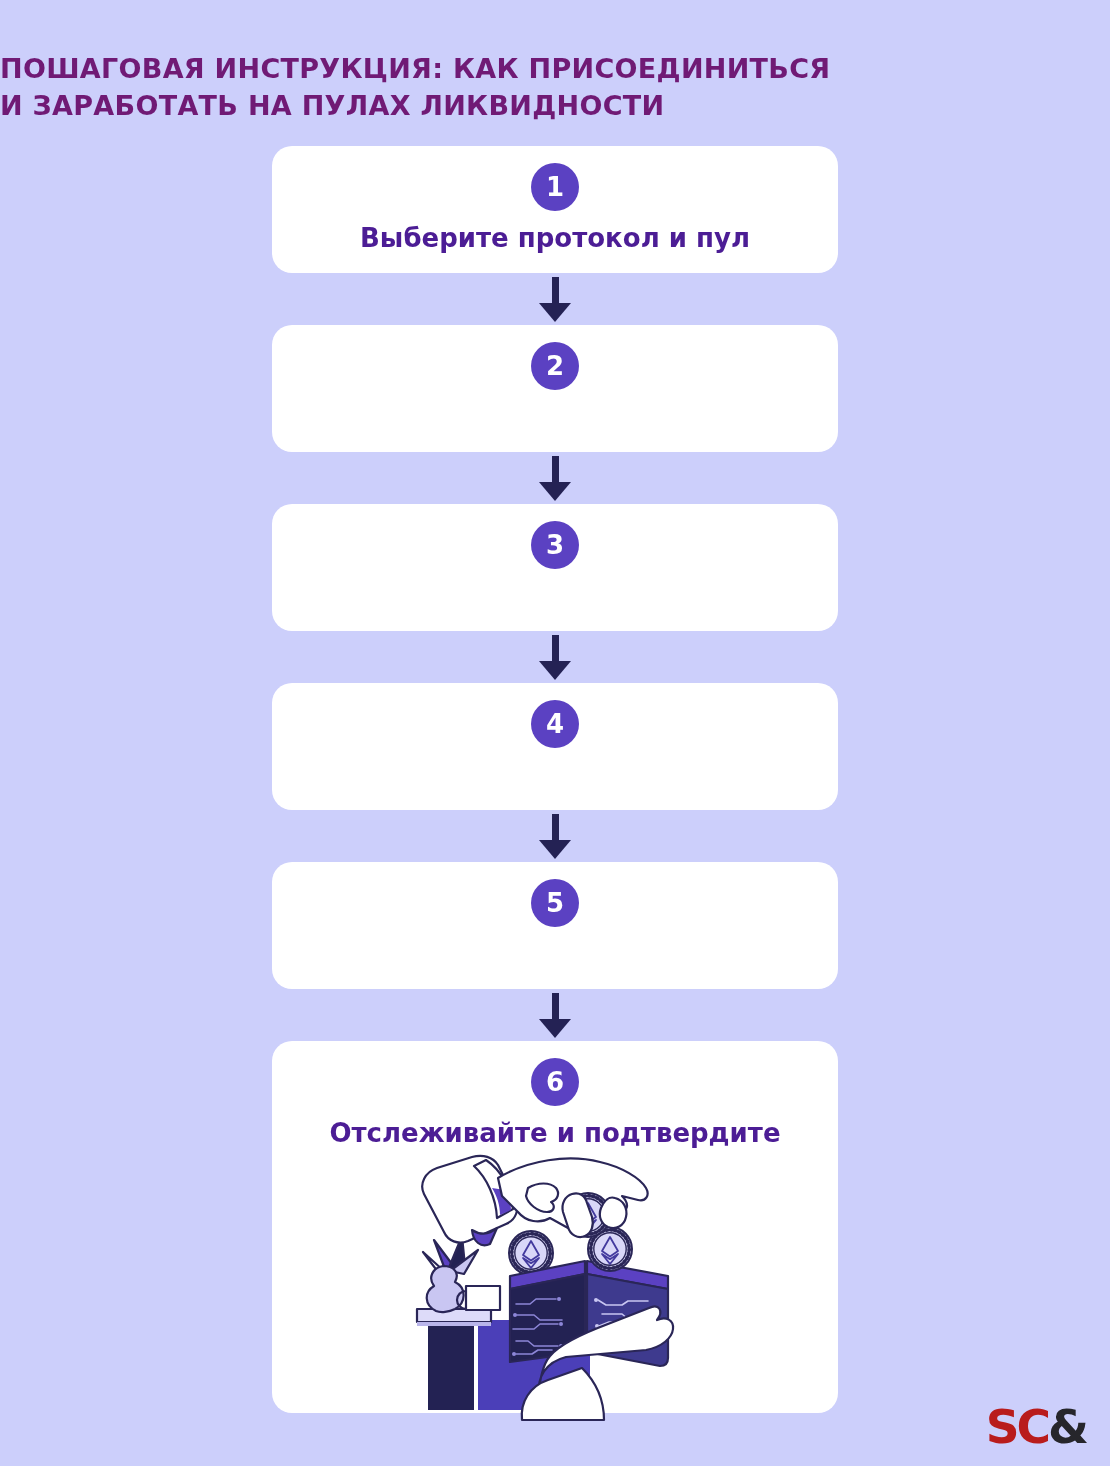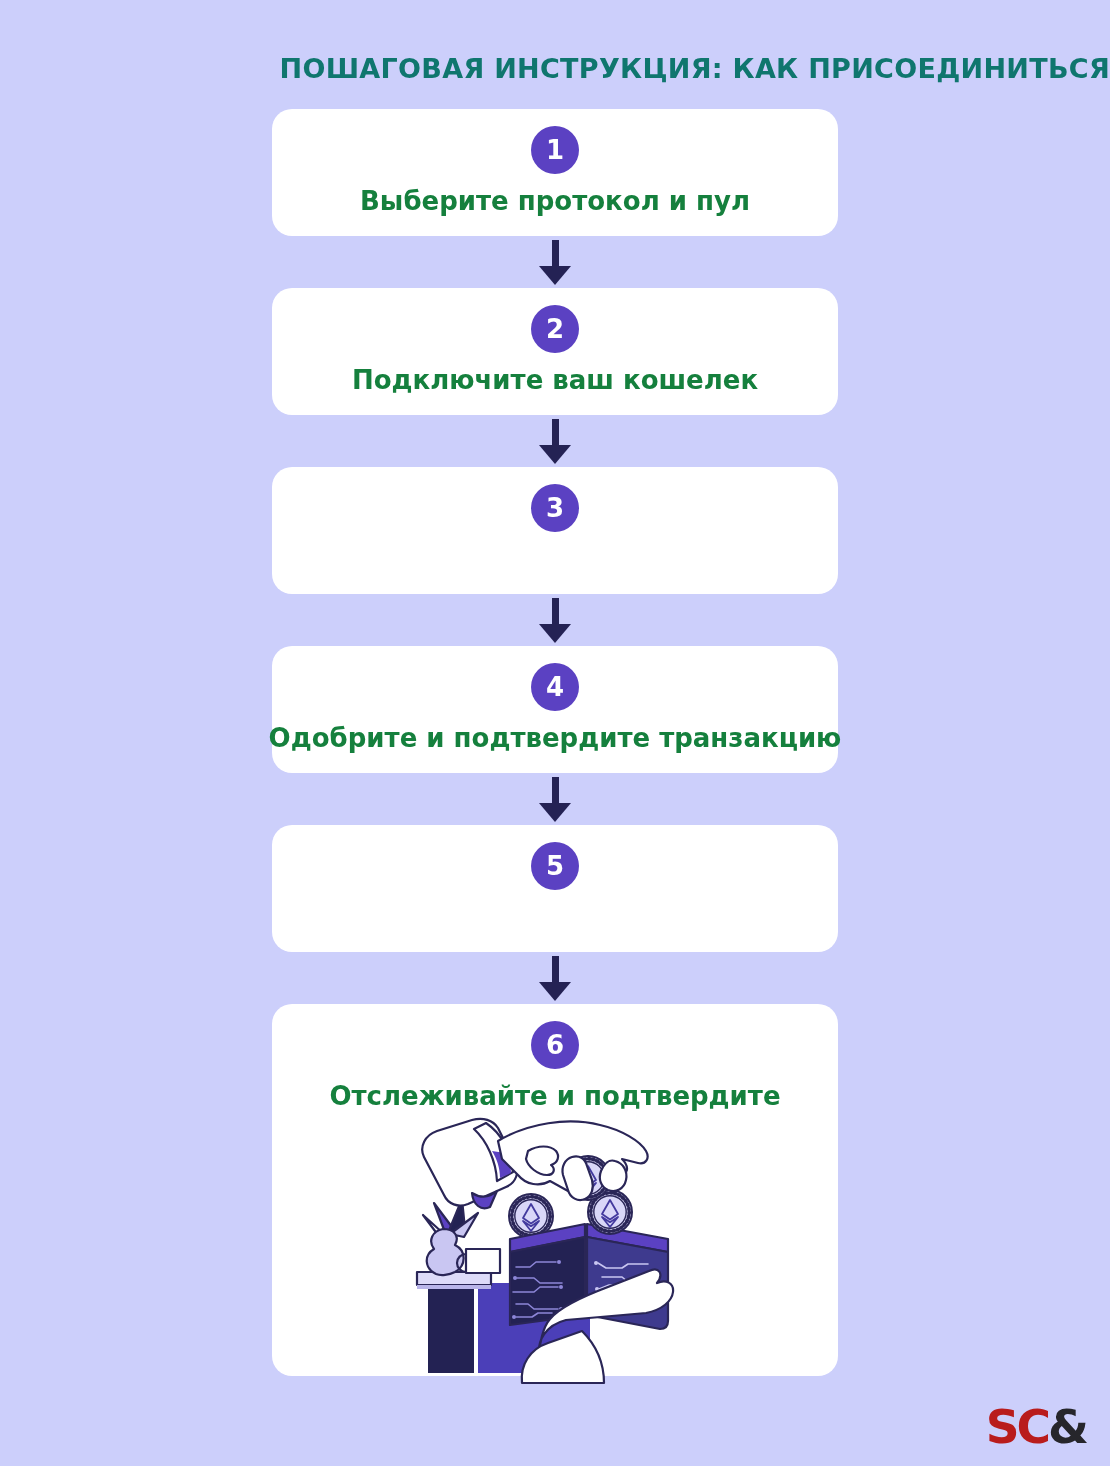--- a/index.html
+++ b/index.html
@@ -3,88 +3,87 @@
 <meta charset="utf-8">
 <style>
   html,body{margin:0;padding:0;}
   body{
     width:1110px;height:1466px;
     background:#cccffb;
     font-family:"DejaVu Sans","Liberation Sans",sans-serif;
     position:relative;overflow:hidden;
   }
   .title{
-    padding-top:50px;text-align:right;
+    padding-top:50px;text-align:left;
     font-weight:bold;font-size:27px;line-height:37px;
-    color:#0f766e;letter-spacing:.3px;
+    color:#701a75;letter-spacing:.3px;
   }
   .flow{width:566px;margin:22px auto 0;display:flex;flex-direction:column;align-items:center;}
   .card{
     width:566px;background:#fff;border-radius:20px;
     display:flex;flex-direction:column;align-items:center;
     height:127px;box-sizing:border-box;padding-top:17px;
   }
   .card.last{height:372px;}
   .badge{
     width:48px;height:48px;border-radius:50%;
     background:#5b41c2;color:#fff;
     font-size:26px;font-weight:bold;
     display:flex;align-items:center;justify-content:center;
     flex:0 0 auto;
   }
-  .step-label{margin-top:12px;font-size:26px;font-weight:bold;color:#15803d;white-space:nowrap;}
+  .step-label{margin-top:12px;font-size:26px;font-weight:bold;color:#4c1d95;white-space:nowrap;}
   .arrow{height:52px;display:flex;flex-direction:column;align-items:center;justify-content:center;flex:0 0 auto;}
   .arrow .shaft{width:7px;height:26px;background:#242254;}
   .arrow .head{width:0;height:0;border-left:16px solid transparent;border-right:16px solid transparent;border-top:19px solid #242254;}
   .illus{margin-top:6px;}
   .logo{
     position:absolute;right:24px;bottom:16px;
     font-size:47px;font-weight:bold;letter-spacing:-3px;line-height:1;
   }
   .logo .sc{color:#b91c1c;}
   .logo .amp{color:#26262b;}
 </style>
 </head>
 <body>
 
 <div class="title">
   <div>ПОШАГОВАЯ ИНСТРУКЦИЯ: КАК ПРИСОЕДИНИТЬСЯ</div>
+  <div>И ЗАРАБОТАТЬ НА ПУЛАХ ЛИКВИДНОСТИ</div>
 </div>
 
 <div class="flow">
 
   <div class="card">
     <div class="badge">1</div>
     <div class="step-label">Выберите протокол и пул</div>
   </div>
   <div class="arrow">
       <div class="shaft"></div>
       <div class="head"></div>
     </div>
 
   <div class="card">
     <div class="badge">2</div>
-    <div class="step-label">Подключите ваш кошелек</div>
   </div>
   <div class="arrow">
       <div class="shaft"></div>
       <div class="head"></div>
     </div>
 
   <div class="card">
     <div class="badge">3</div>
   </div>
   <div class="arrow">
       <div class="shaft"></div>
       <div class="head"></div>
     </div>
 
   <div class="card">
     <div class="badge">4</div>
-    <div class="step-label">Одобрите и подтвердите транзакцию</div>
   </div>
   <div class="arrow">
       <div class="shaft"></div>
       <div class="head"></div>
     </div>
 
   <div class="card">
     <div class="badge">5</div>
   </div>
   <div class="arrow">

